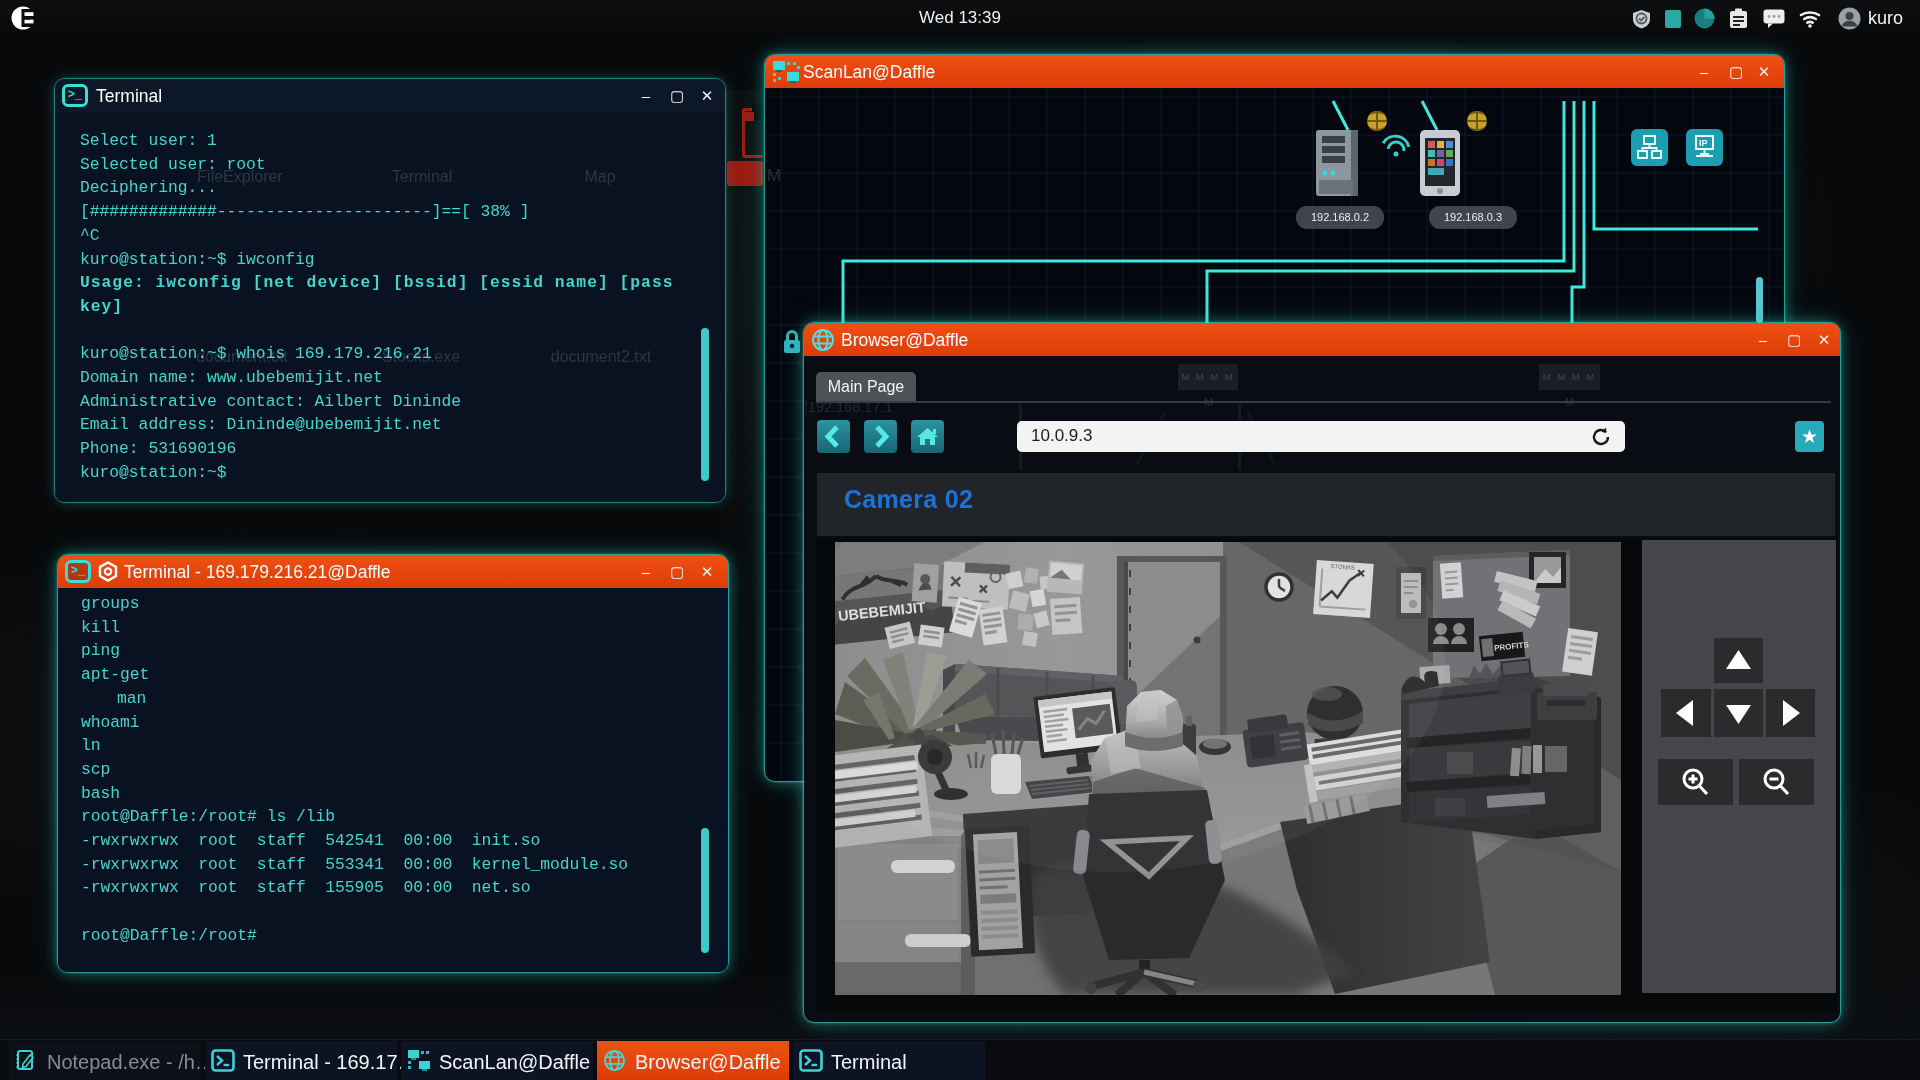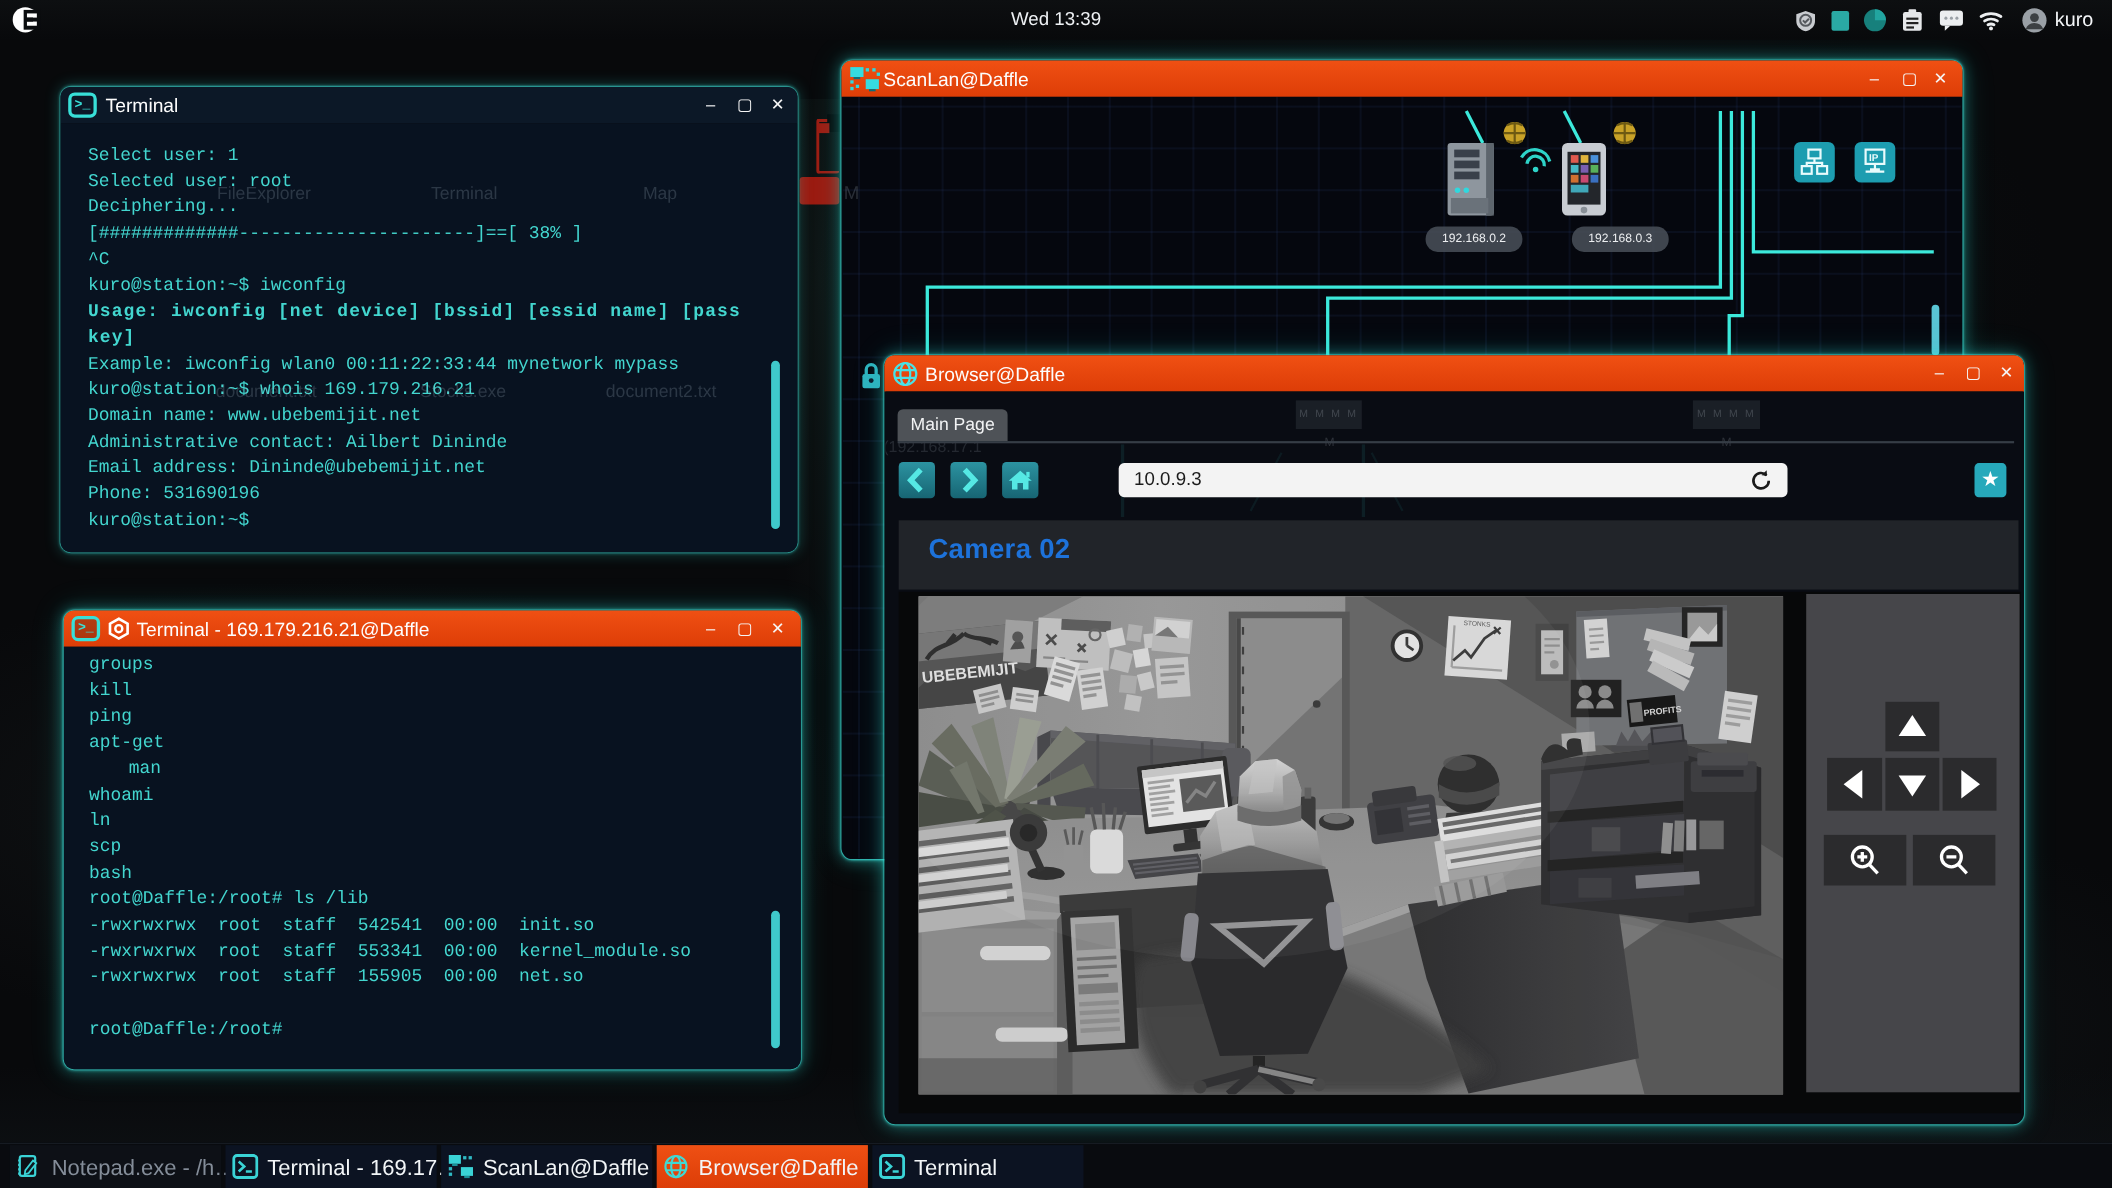--- a/index.html
+++ b/index.html
@@ -156,21 +156,20 @@
     <div class="wbtn" style="left:642px;">✕</div>
     <div class="termbody" id="t1body">
       <div class="tline" style="top:19px;">Select user: 1</div>
       <div class="tline" style="top:42.7px;">Selected user: root</div>
       <div class="tline" style="top:66.4px;">Deciphering...</div>
       <div class="tline" style="top:90.1px;">[#############----------------------]==[ 38% ]</div>
       <div class="tline" style="top:113.8px;">^C</div>
       <div class="tline" style="top:137.5px;">kuro@station:~$ iwconfig</div>
       <div class="tline b" style="top:161.2px;">Usage: iwconfig [net device] [bssid] [essid name] [pass</div>
       <div class="tline b" style="top:184.9px;">key]</div>
-      <div class="tline" style="top:208.6px;">Example: iwconfig wlan0 00:11:22:33:44 mynetwork mypass</div>
       <div class="tline" style="top:232.29999999999998px;">kuro@station:~$ whois 169.179.216.21</div>
       <div class="tline" style="top:256px;">Domain name: www.ubebemijit.net</div>
       <div class="tline" style="top:279.7px;text-align:center;">Administrative contact: Ailbert Dininde</div>
       <div class="tline" style="top:303.4px;">Email address: Dininde@ubebemijit.net</div>
       <div class="tline" style="top:327.09999999999997px;">Phone: 531690196</div>
       <div class="tline" style="top:350.8px;">kuro@station:~$</div>
       <div class="dlabel" style="left:185px;top:56px;">FileExplorer</div>
       <div class="dlabel" style="left:367px;top:56px;">Terminal</div>
       <div class="dlabel" style="left:545px;top:56px;">Map</div>
       <div class="dlabel" style="left:187px;top:236px;">document.txt</div>

